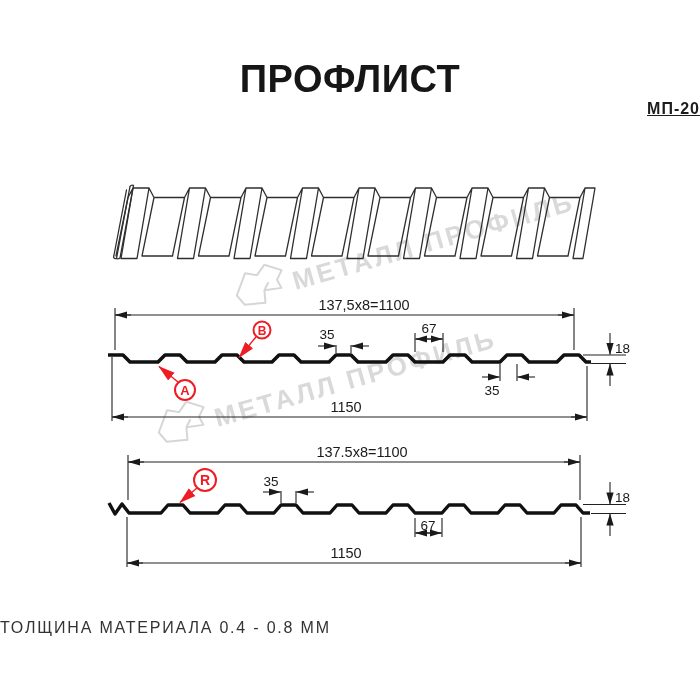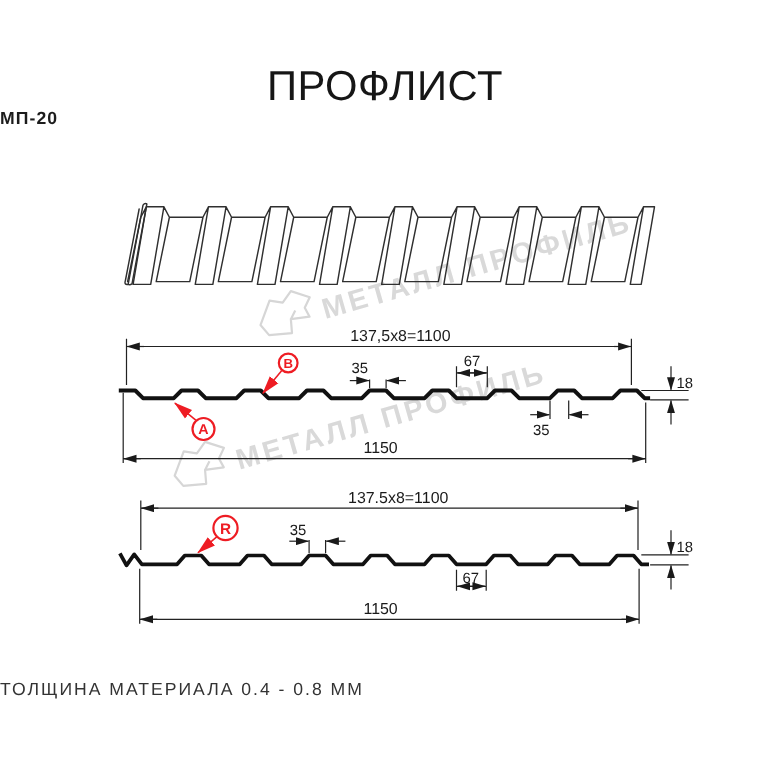--- a/index.html
+++ b/index.html
@@ -2,25 +2,25 @@
 <html><head>
 <meta charset="utf-8">
 <style>
   html,body{margin:0;padding:0;}
   body{
     width:700px;height:700px;position:relative;background:#ffffff;
     font-family:"Liberation Sans", sans-serif;overflow:hidden;
   }
   .page-title{
     position:absolute;top:60px;left:0;width:700px;text-align:center;
-    font-size:38px;font-weight:400;letter-spacing:.5px;color:#161616;line-height:1;
+    font-size:38px;font-weight:700;letter-spacing:.5px;color:#161616;line-height:1;
   }
   .page-subtitle{
-    position:absolute;top:101px;left:0;width:700px;text-align:left;
-    font-size:16px;font-weight:700;letter-spacing:1px;color:#1c1c1c;line-height:1;
+    position:absolute;top:101px;left:0;width:700px;text-align:right;
+    font-size:16px;font-weight:700;letter-spacing:1px;color:#1c1c1c;line-height:1;text-decoration:underline;
   }
   .footer-note{
     position:absolute;top:620px;left:0;width:700px;text-align:left;
     font-size:16px;font-weight:500;letter-spacing:1.8px;color:#333333;line-height:1;
   }
   svg.drawing{position:absolute;top:0;left:0;}
   
   .thick{stroke:#111111;fill:none;stroke-linejoin:round;}
   .thin{stroke:#222222;stroke-width:1.1;fill:none;}
   .sheet{stroke:#2f2f2f;stroke-width:1.3;fill:none;stroke-linejoin:round;stroke-linecap:round;}

